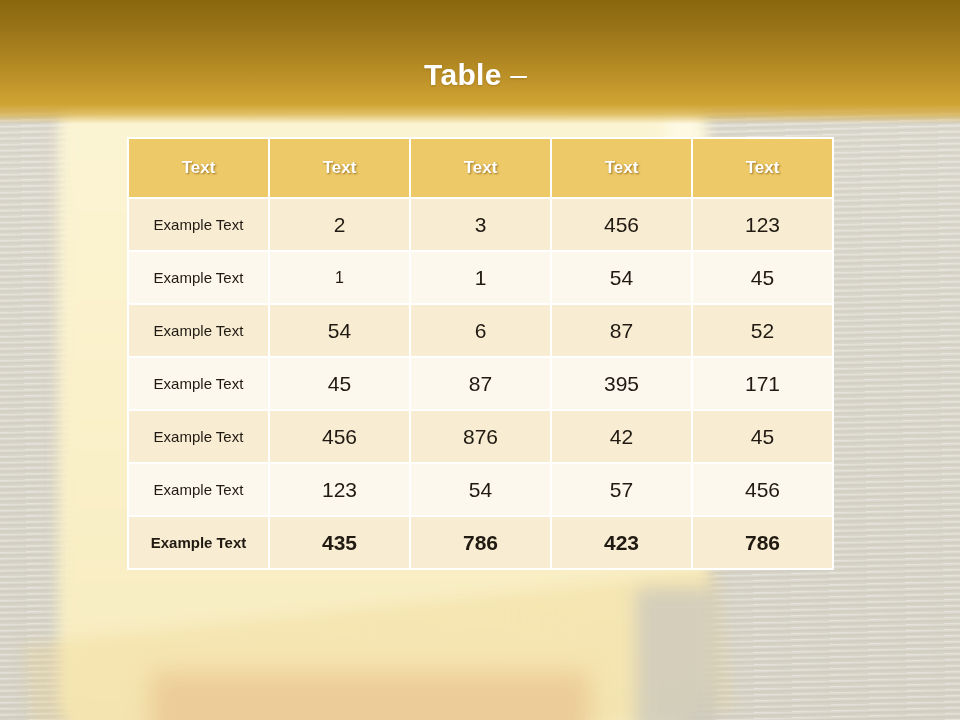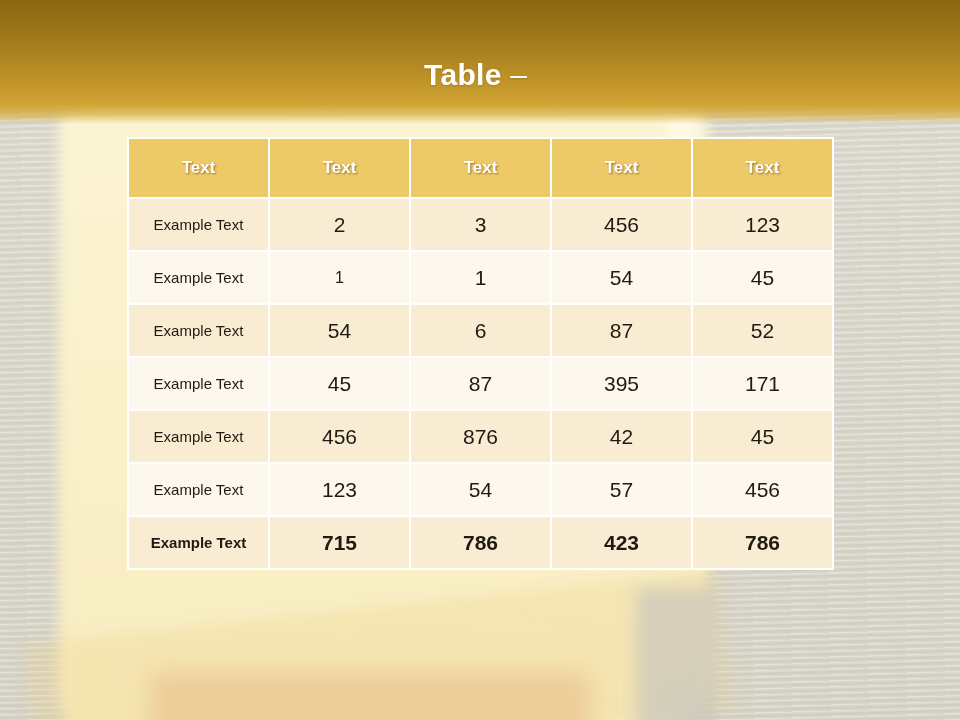--- a/index.html
+++ b/index.html
@@ -125,20 +125,20 @@
       </tr>
       <tr>
         <td class="label-cell">Example Text</td>
         <td class="num-cell">123</td>
         <td class="num-cell">54</td>
         <td class="num-cell">57</td>
         <td class="num-cell">456</td>
       </tr>
       <tr class="total-row">
         <td class="label-cell">Example Text</td>
-        <td class="num-cell">715</td>
+        <td class="num-cell">435</td>
         <td class="num-cell">786</td>
         <td class="num-cell">423</td>
         <td class="num-cell">786</td>
       </tr>
     </tbody>
   </table>
 </div>
 
 </body></html>

